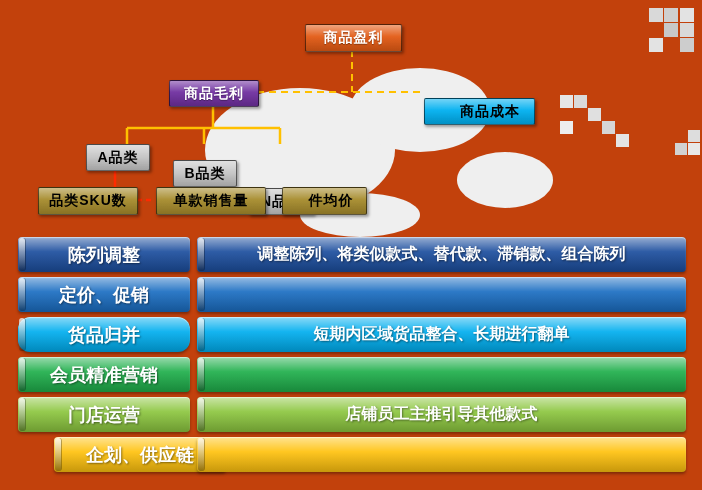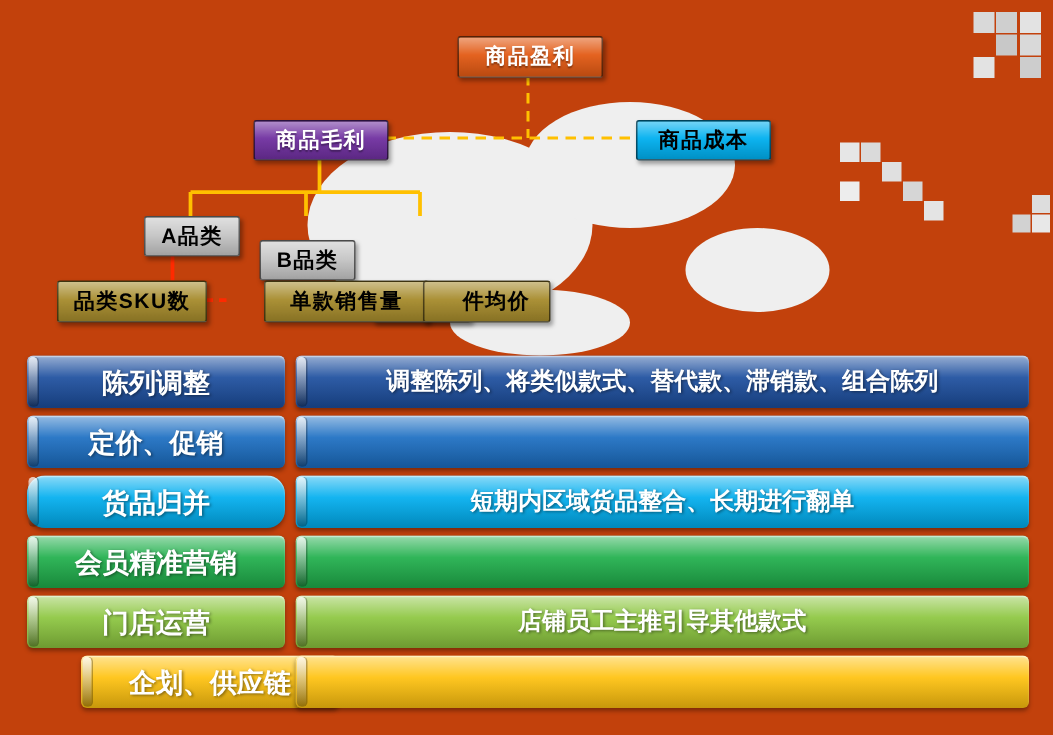--- a/index.html
+++ b/index.html
@@ -87,28 +87,28 @@
     <path d="M204 128 L204 144" fill="none" style="stroke:var(--conn-main,#FFC000)" stroke-width="2.5"></path>
     <path d="M280 128 L280 144" fill="none" style="stroke:var(--conn-main,#FFC000)" stroke-width="2.5"></path>
 
     <path d="M115 170 L115 187" fill="none" style="stroke:var(--conn-accent,#FF2A00)" stroke-width="2.5"></path>
     <path d="M137 200 L155 200" fill="none" style="stroke:var(--conn-accent,#FF2A00)" stroke-width="2.5" stroke-dasharray="5 4"></path>
     <path d="M265 200 L281 200" fill="none" style="stroke:var(--conn-accent,#FF2A00)" stroke-width="2.5" stroke-dasharray="5 4"></path>
   </svg>
 
   <div class="box" style="left: 305px; top: 24px; width: 95px; height: 26px; --c: #E25A14;">商品盈利</div>
   <div class="box" style="left: 169px; top: 80px; width: 88px; height: 25px; --c: #7030A0;">商品毛利</div>
-  <div class="box dark-text" style="left: 424px; top: 80px; width: 88px; height: 25px; --c: #00B0F0;">商品成本</div>
+  <div class="box dark-text" style="left: 424px; top: 98px; width: 88px; height: 25px; padding-left: 21px; --c: #00B0F0;">商品成本</div>
 
-  <div class="box dark-text" style="left: 96px; top: 144px; width: 62px; height: 25px; --c: #C6C6C6;">A品类</div>
+  <div class="box dark-text" style="left: 86px; top: 144px; width: 62px; height: 25px; --c: #C6C6C6;">A品类</div>
   <div class="box dark-text" style="left: 173px; top: 160px; width: 62px; height: 25px; --c: #C6C6C6;">B品类</div>
   <div class="box dark-text" style="left: 249px; top: 144px; width: 63px; height: 25px; margin-top: 44px; --c: #C6C6C6;">N品类</div>
 
   <div class="box dark-text" style="left: 38px; top: 187px; width: 98px; height: 26px; --c: #A68B2C;">品类SKU数</div>
-  <div class="box dark-text" style="left: 156px; top: 187px; width: 108px; height: 26px; margin-left: 20px; --c: #A68B2C;">单款销售量</div>
+  <div class="box dark-text" style="left: 156px; top: 187px; width: 108px; height: 26px; --c: #A68B2C;">单款销售量</div>
   <div class="box dark-text" style="left: 282px; top: 187px; width: 70px; height: 26px; padding-left: 13px; --c: #A68B2C;">件均价</div>
 
   <div>
     <div class="bar label-bar" style="top: 237px; --c: #1C4E9E;">陈列调整</div>
     <div class="bar content-bar" style="top: 237px; --c: #1C4E9E;">调整陈列、将类似款式、替代款、滞销款、组合陈列</div>
 
     <div class="bar label-bar" style="top: 277px; --c: #1B6EC2;">定价、促销</div>
     <div class="bar content-bar" style="top: 277px; --c: #1B6EC2;"></div>
 
     <div class="bar label-bar" style="top: 317px; border-radius: 12px; --c: #00AEEF;">货品归并</div>

